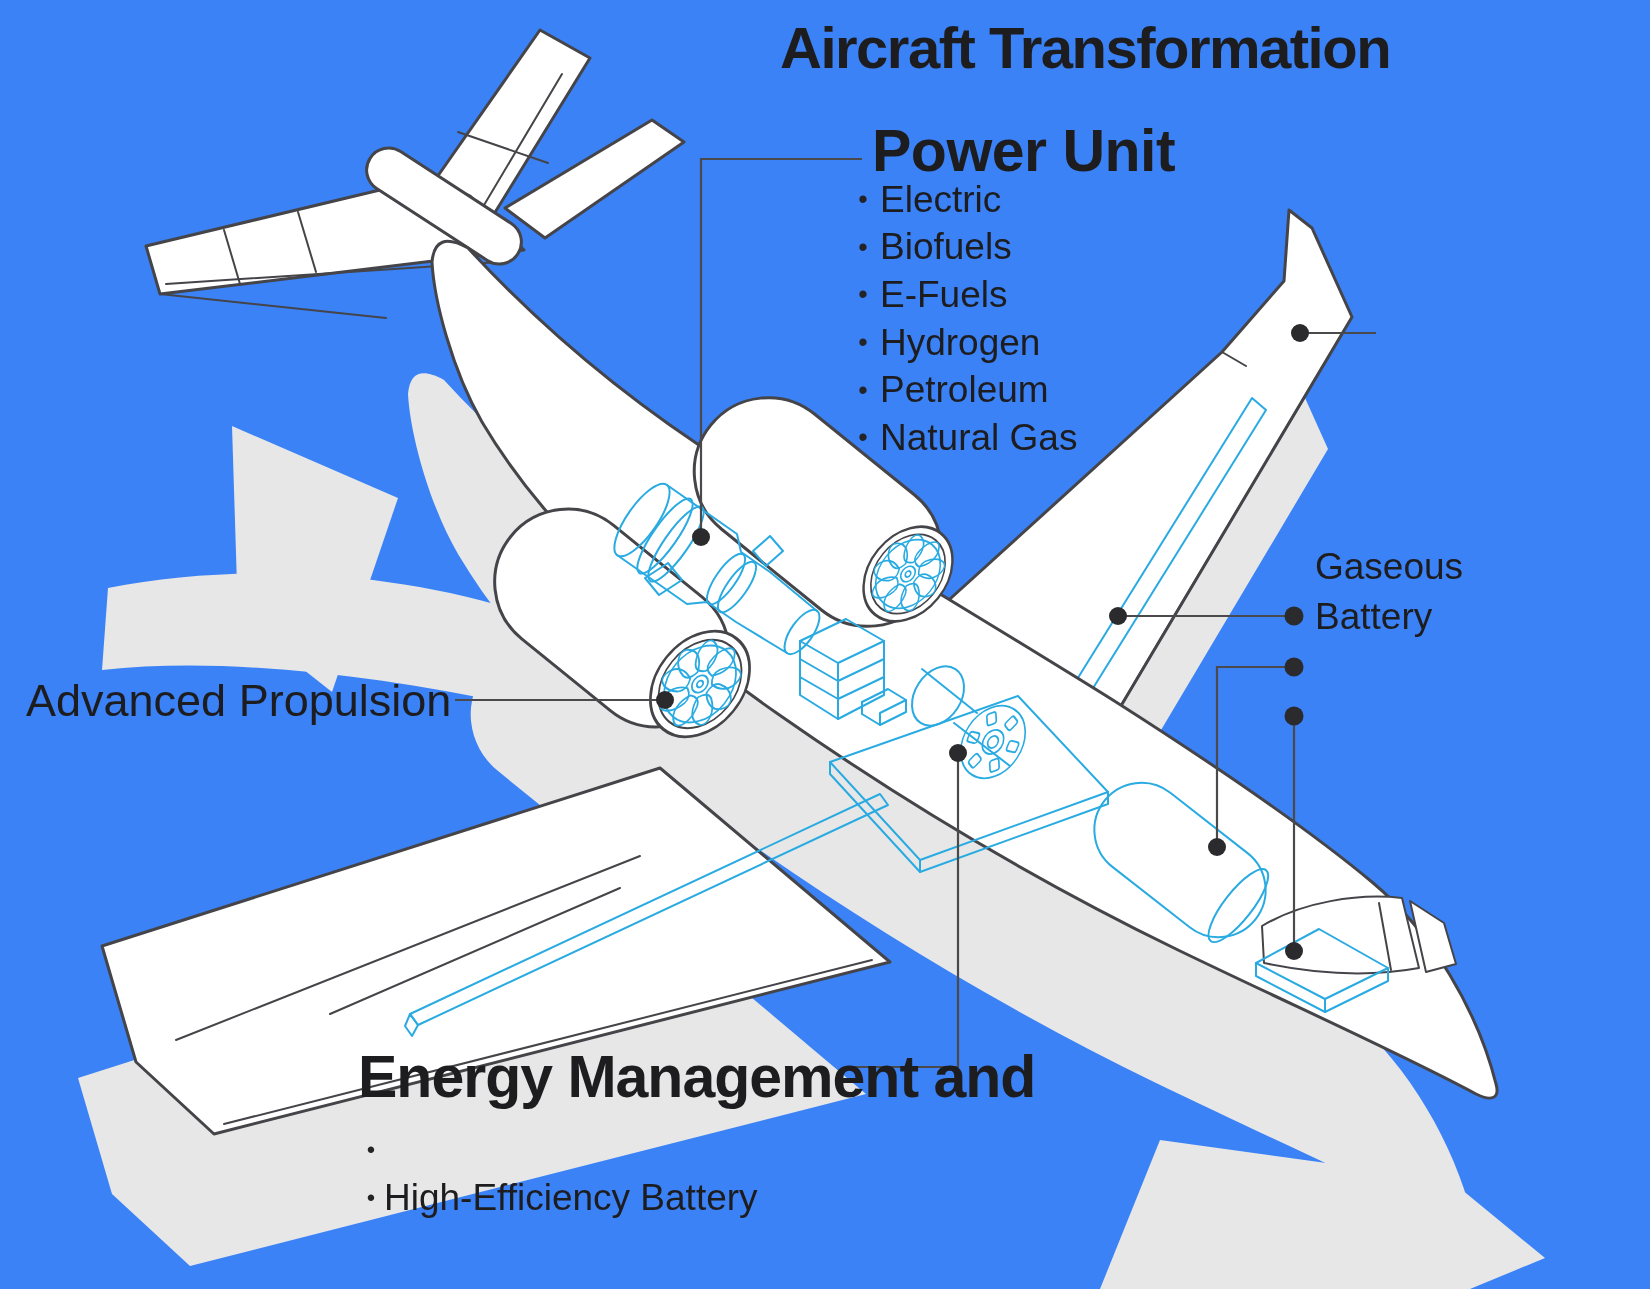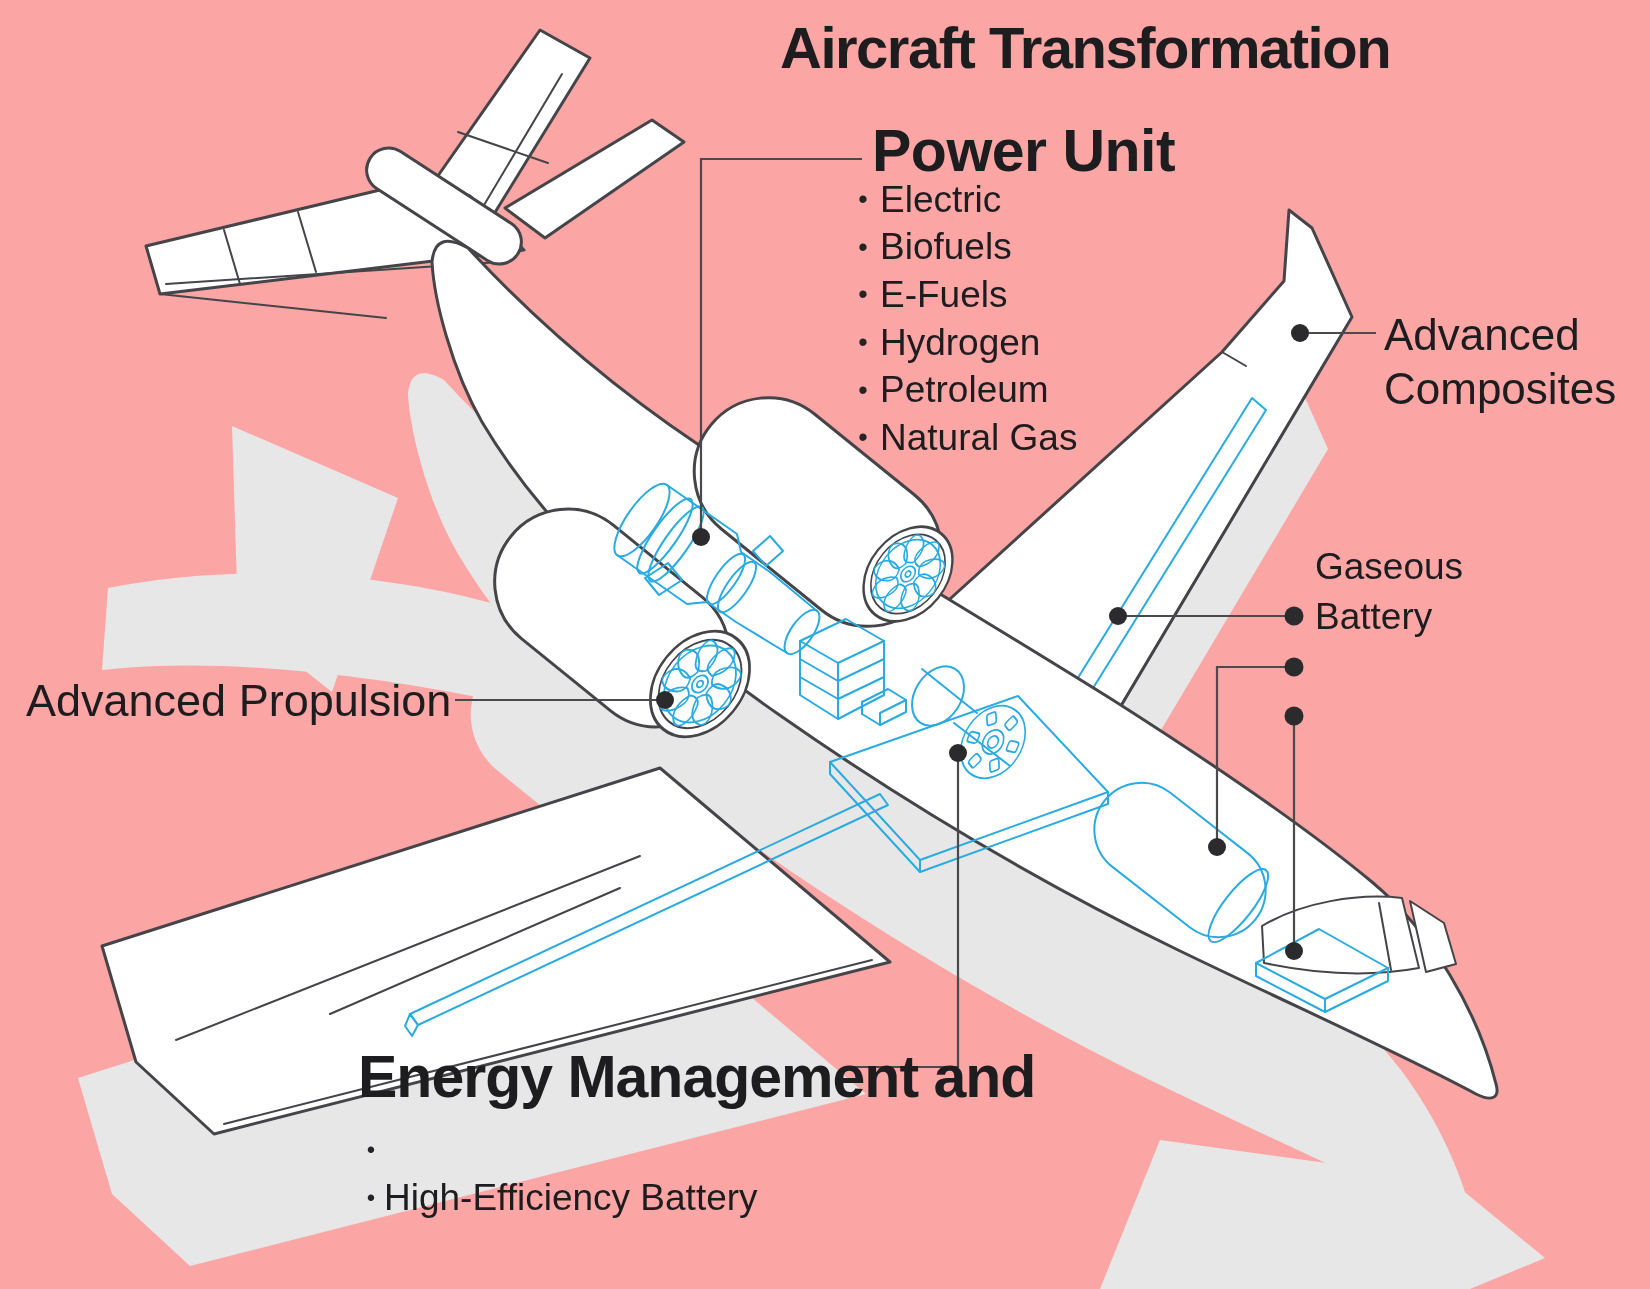--- a/index.html
+++ b/index.html
@@ -1,18 +1,18 @@
 <!DOCTYPE html>
 <html><head>
 <meta charset="utf-8">
 <style>
   * { margin:0; padding:0; box-sizing:border-box; }
   html,body { width:1650px; height:1289px; background:#ffffff; }
   body { font-family:"Liberation Sans", sans-serif; color:#1d1c1e; }
-  .canvas { position:relative; width:1650px; height:1289px; overflow:hidden; background:#fca5a5; }
+  .canvas { position:relative; width:1650px; height:1289px; overflow:hidden; background:#3b82f6; }
   svg.scene { position:absolute; left:0; top:0; }
 
   .label { position:absolute; white-space:nowrap; }
   .title { left:780px; top:14px; font-size:58px; font-weight:700; letter-spacing:-1.5px; }
 
   .heading { font-weight:700; font-size:59px; letter-spacing:-0.5px; }
 
   ul.blist { list-style:none; }
   ul.blist li { display:flex; align-items:center; font-size:37px; font-weight:400; }
   ul.blist .mk { display:inline-block; text-align:center; line-height:1; color:#242326; }
@@ -286,24 +286,20 @@
           <span class="mk">•</span>
           <span>Petroleum</span>
         </li>
       <li>
           <span class="mk">•</span>
           <span>Natural Gas</span>
         </li>
     </ul>
   </div>
 
-  <div class="label ac">
-    <div>Advanced</div>
-    <div>Composites</div>
-  </div>
 
   <div class="label es">
     <ul class="blist">
       <li>
           <span>Gaseous</span>
         </li>
       <li>
           <span>Battery</span>
         </li>
     </ul>

